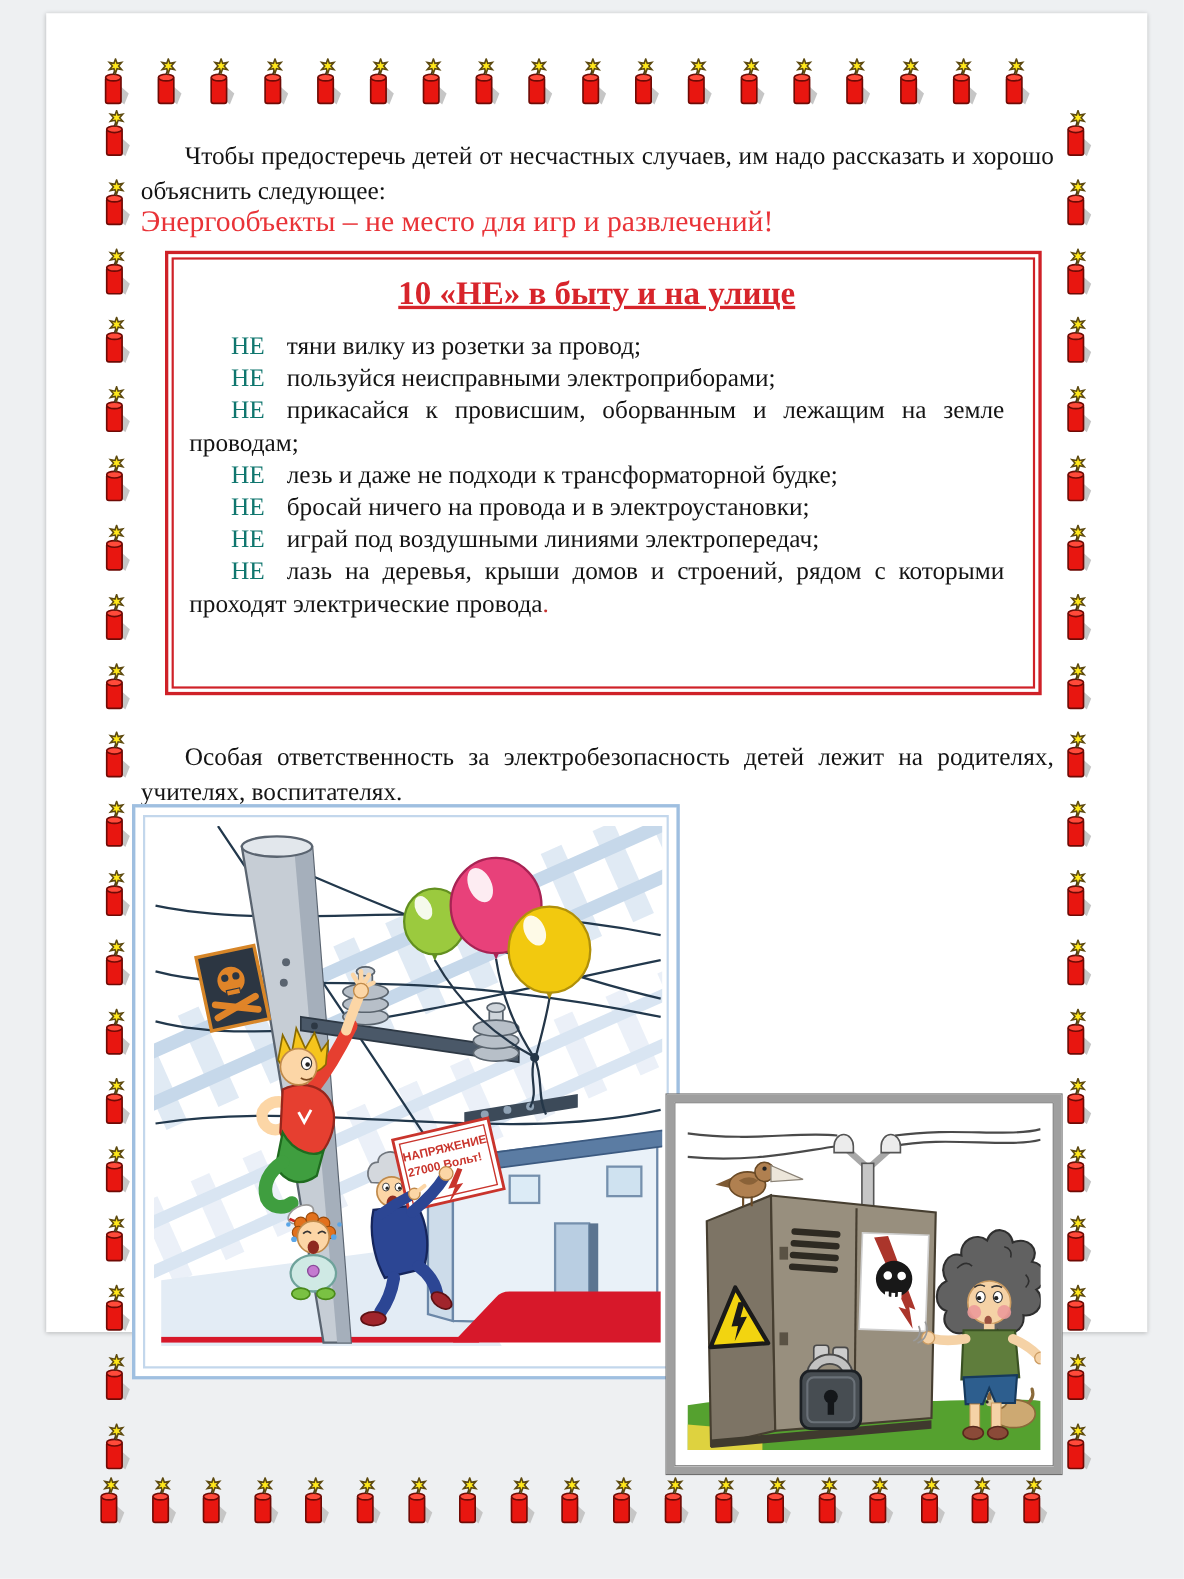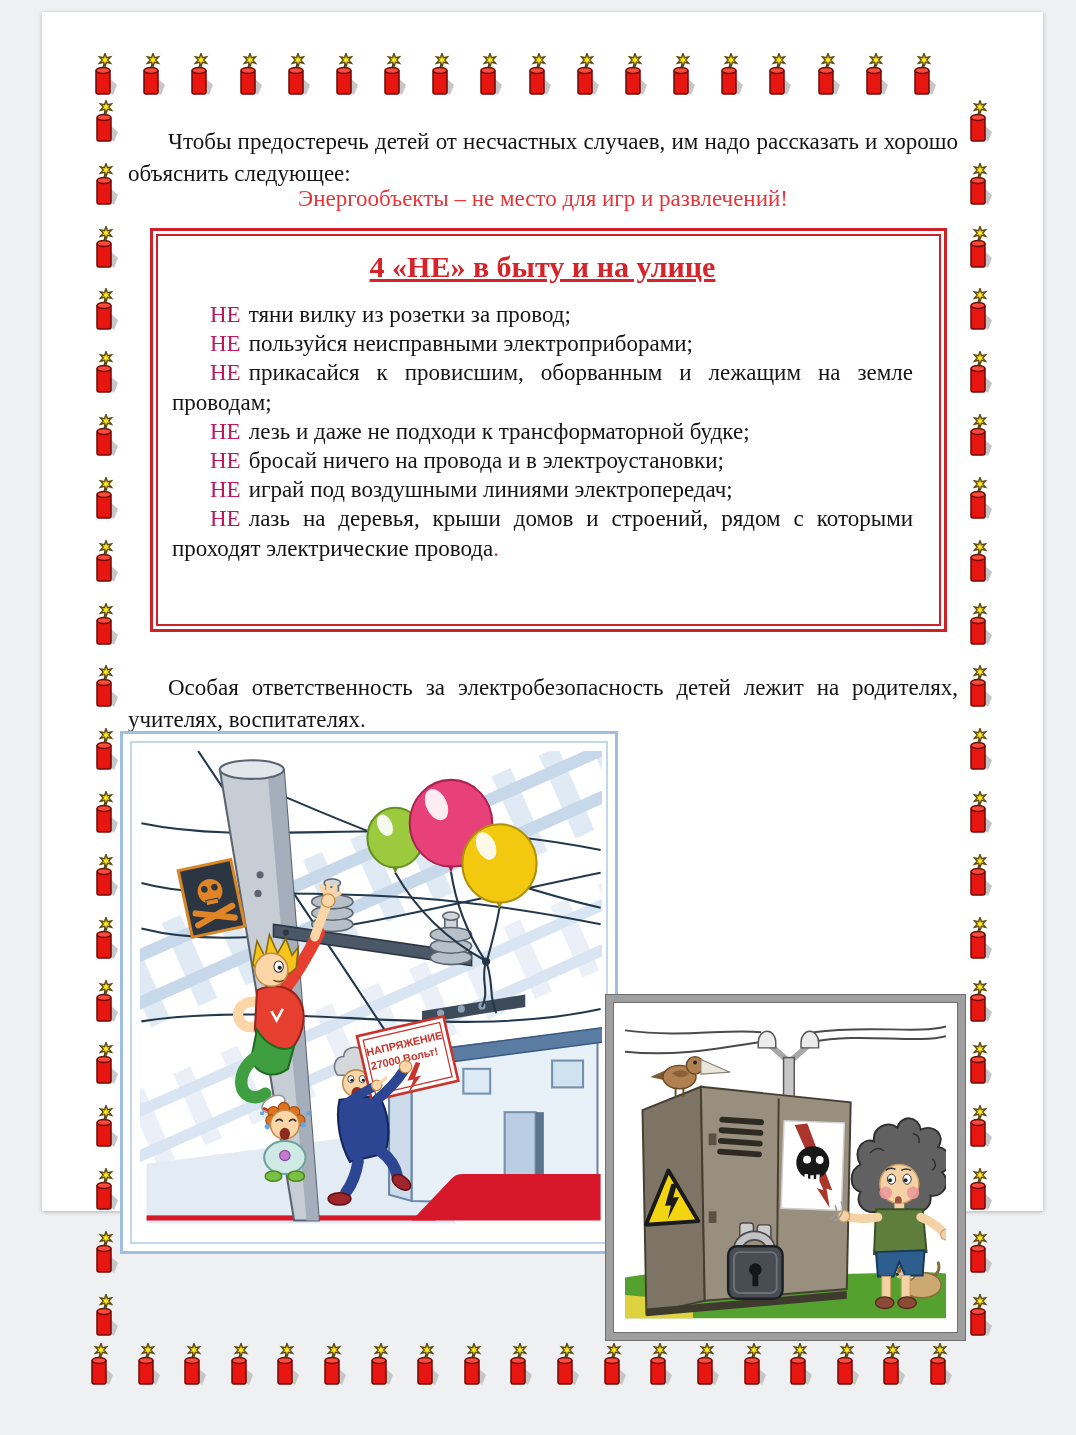--- a/index.html
+++ b/index.html
@@ -11,29 +11,29 @@
   .fc-top{left:50px;top:41px;width:845px;}
   .fc-bottom{left:46px;top:1331px;width:865px;}
   .fc-col{position:absolute;display:flex;flex-direction:column;justify-content:space-between;}
   .fc-left{left:51px;top:88px;height:1238px;}
   .fc-right{left:925px;top:88px;height:1238px;}
   .fc{width:26px;height:44px;display:block;}
   
   .content{position:absolute;left:86px;top:102px;width:830px;font-size:23px;color:#141414;}
   .body-par{margin:0;text-align:justify;text-indent:40px;line-height:1.38;}
   .intro{position:absolute;left:0;top:12px;width:830px;}
-  .main-heading{position:absolute;left:0;top:72px;width:830px;margin:0;text-align:center;
-    font-size:23px;font-weight:normal;color:#e93338;line-height:1.15;}
+  .main-heading{position:absolute;left:0;top:72px;width:830px;margin:0;text-align:left;
+    font-size:27px;font-weight:normal;color:#e93338;line-height:1.15;}
   .rules-box-outer{position:absolute;left:22px;top:114px;width:797px;box-sizing:border-box;
     border:3px solid #cf2128;padding:3px;background:#fff;}
   .rules-box-inner{border:2px solid #cf2128;min-height:392px;padding:6px 26px 14px 14px;box-sizing:border-box;}
   .rules-title{margin:8px 0 16px;text-align:center;font-size:30px;font-weight:bold;
     color:#d7242b;text-decoration:underline;}
   .rule{margin:0;font-size:23px;line-height:1.27;text-align:justify;text-indent:38px;}
-  .rule .prefix{color:#be185d;margin-right:8px;}
+  .rule .prefix{color:#0f766e;margin-right:20px;}
   .rule .suffix{color:#c5322f;}
   .outro{position:absolute;left:0;top:558px;width:830px;}
   
   figure{margin:0;}
   .img-frame{position:absolute;background:#fff;box-sizing:border-box;}
   .img1{left:78px;top:719px;width:498px;height:523px;border:3px solid #9fbfe0;
     box-shadow:inset 0 0 0 7px #ffffff,inset 0 0 0 9px #c3d7ec;padding:17px 13px 15px 17px;z-index:1;}
   .img2{left:564px;top:983px;width:359px;height:345px;border:7px solid #9f9f9f;
     box-shadow:inset 0 0 0 1px #6f6f6f,0 0 0 1px #6f6f6f;padding:12px;z-index:2;}
   .img-frame svg{display:block;width:100%;height:100%;}
@@ -663,21 +663,21 @@
     <polygon points="13,0.5 14.4,4.6 18.6,3.8 15.8,7 18.6,10.3 14.4,9.4 13,13.5 11.6,9.4 7.4,10.3 10.2,7 7.4,3.8 11.6,4.6" fill="#ffe81a" stroke="#5d4a10" stroke-width="1.4"></polygon>
   </svg>
 </div>
 
   <div class="content">
     <p class="body-par intro">Чтобы предостеречь детей от несчастных случаев, им надо рассказать и хорошо объяснить следующее:</p>
     <h1 class="main-heading">Энергообъекты – не место для игр и развлечений!</h1>
 
     <div class="rules-box-outer">
       <div class="rules-box-inner">
-        <h2 class="rules-title">4 «НЕ» в быту и на улице</h2>
+        <h2 class="rules-title">10 «НЕ» в быту и на улице</h2>
         <p class="rule"><span class="prefix">НЕ</span><span>тяни вилку из розетки за провод;</span></p>
         <p class="rule"><span class="prefix">НЕ</span><span>пользуйся неисправными электроприборами;</span></p>
         <p class="rule"><span class="prefix">НЕ</span><span>прикасайся к провисшим, оборванным и лежащим на земле проводам;</span></p>
         <p class="rule"><span class="prefix">НЕ</span><span>лезь и даже не подходи к трансформаторной будке;</span></p>
         <p class="rule"><span class="prefix">НЕ</span><span>бросай ничего на провода и в электроустановки;</span></p>
         <p class="rule"><span class="prefix">НЕ</span><span>играй под воздушными линиями электропередач;</span></p>
         <p class="rule"><span class="prefix">НЕ</span><span>лазь на деревья, крыши домов и строений, рядом с которыми проходят электрические провода</span><span class="suffix">.</span></p>
       </div>
     </div>
 

